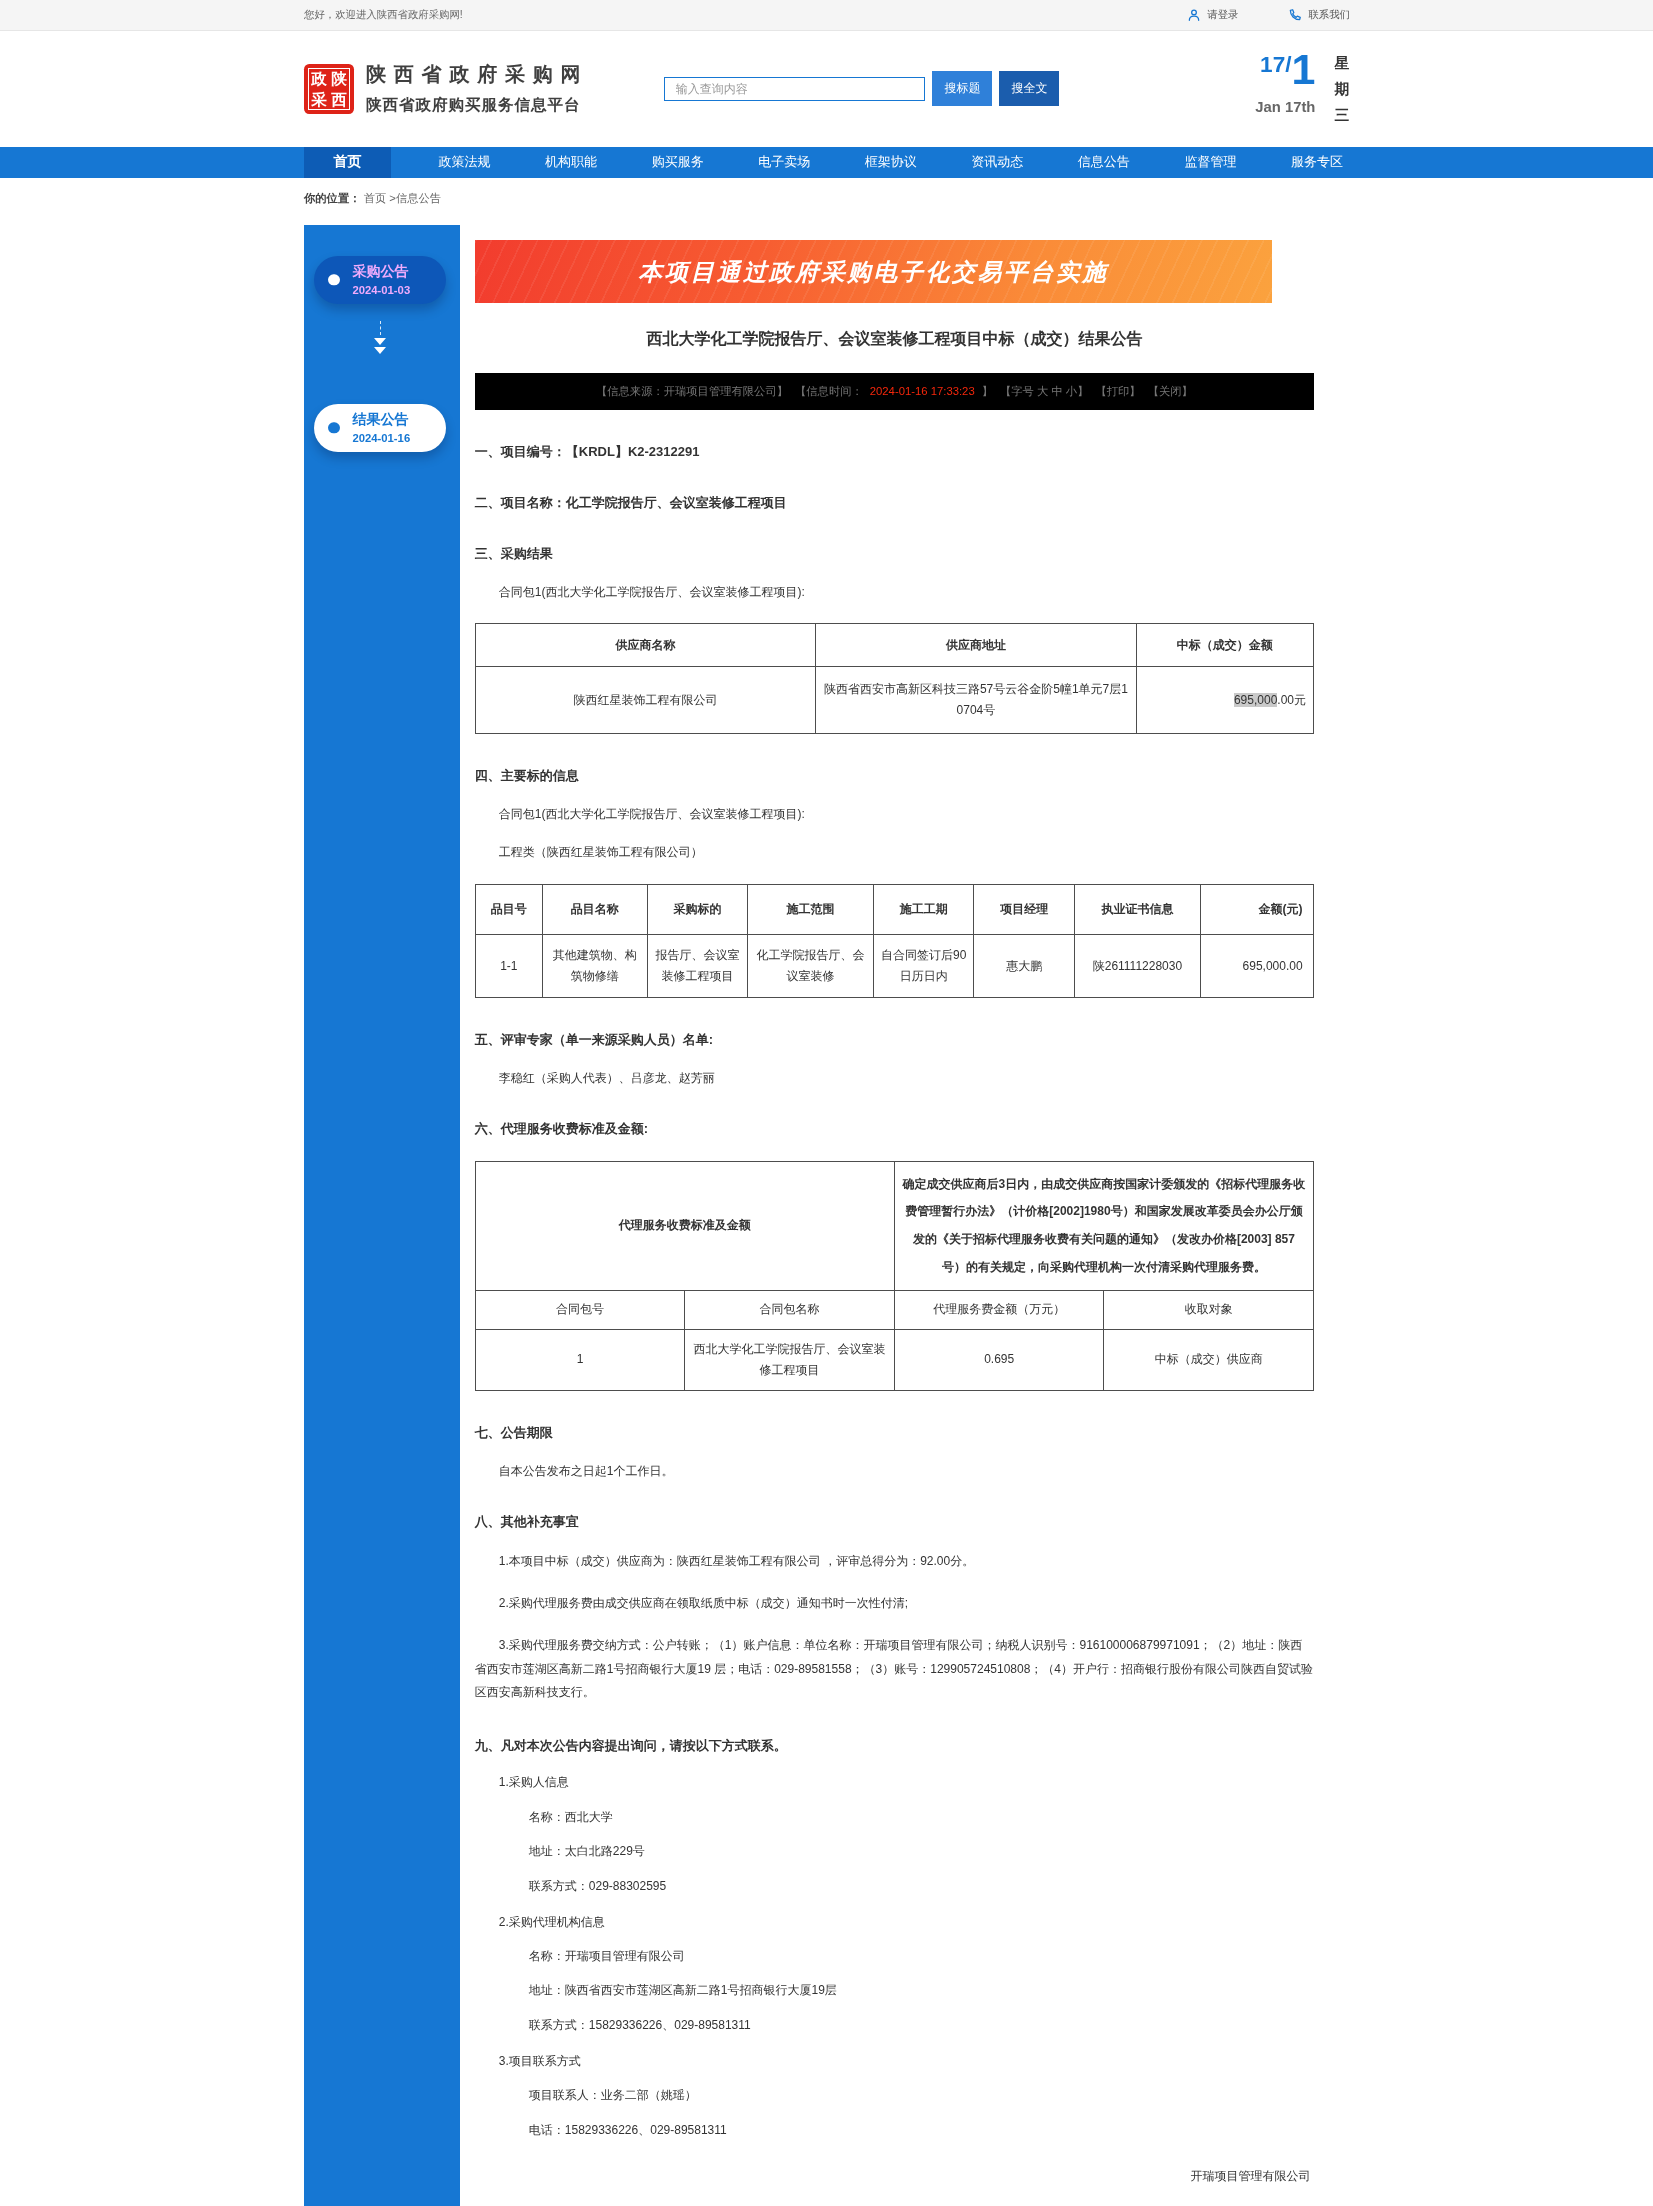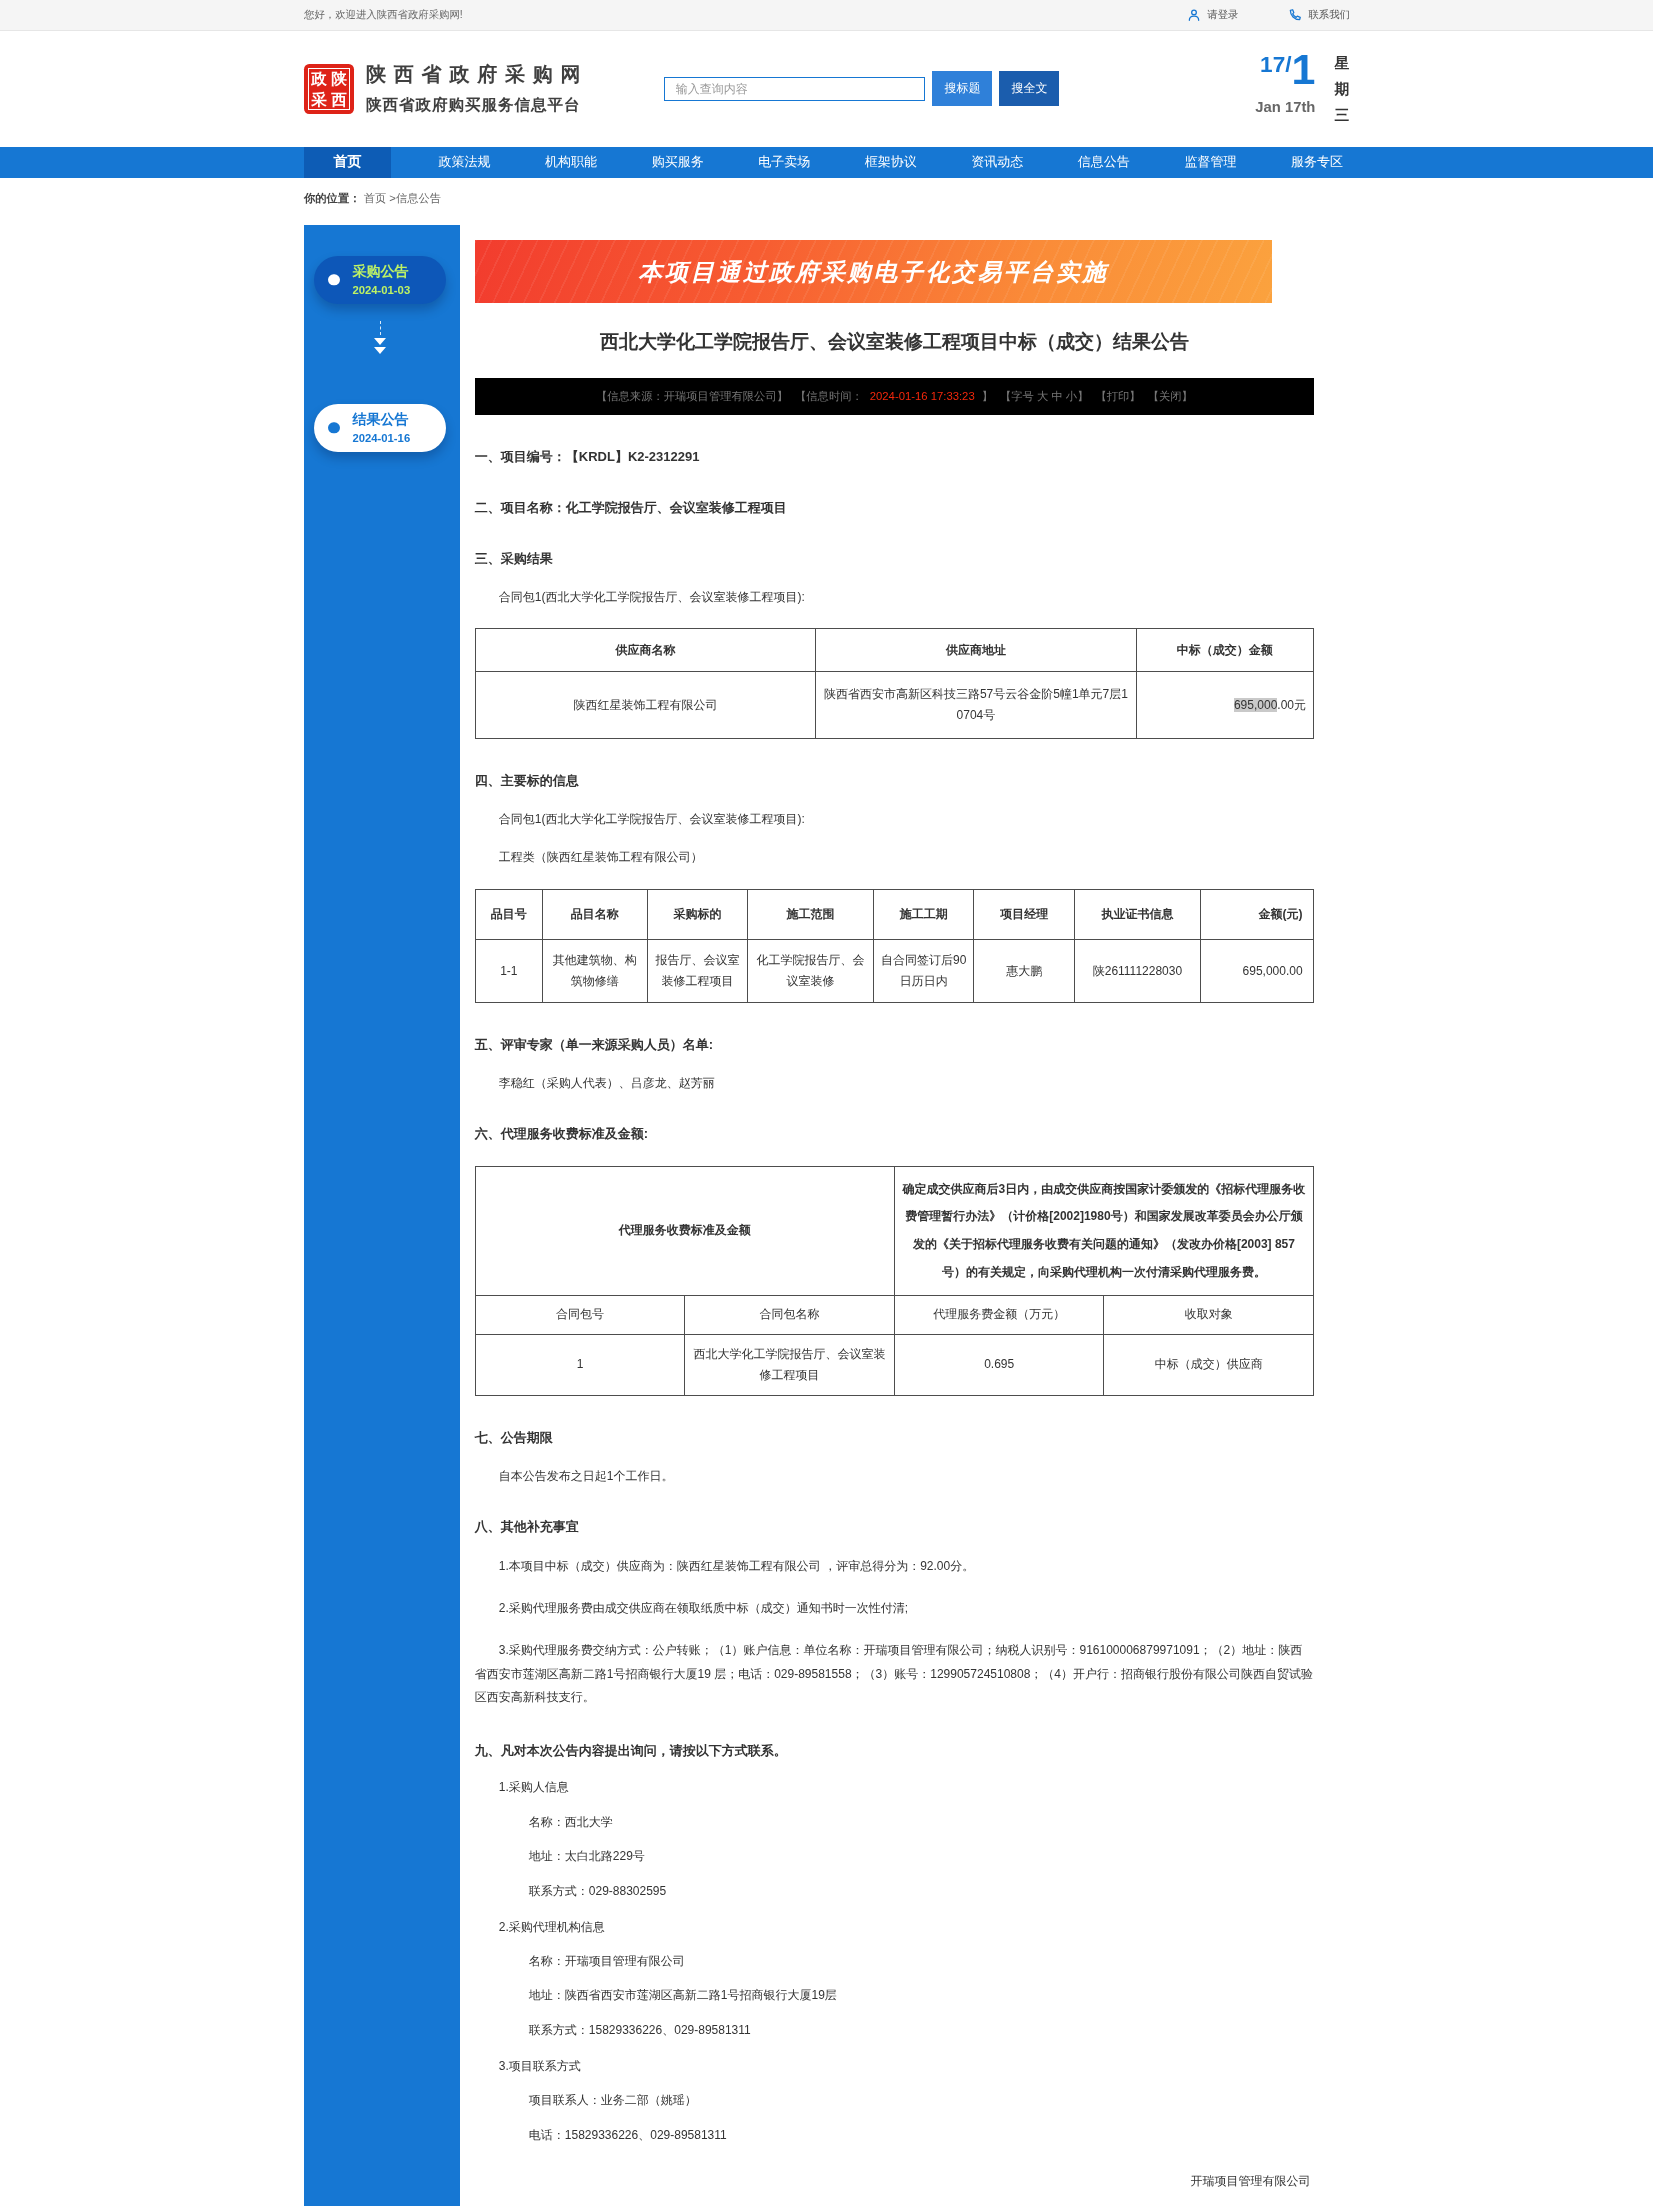--- a/index.html
+++ b/index.html
@@ -45,35 +45,35 @@
   
   .breadcrumb{padding:13px 0 7px;font-size:11.3px;color:#666;}
   .crumb-label{font-weight:bold;color:#444;}
   .crumb-link{color:#666;cursor:pointer;}
 
   
   .content-region{display:flex;margin-top:12px;min-height:1849px;align-items:stretch;}
   .sidebar{width:156px;background:#1677d3;flex-shrink:0;padding-top:31px;box-sizing:border-box;}
   .timeline-item{width:132px;margin-left:10.4px;border-radius:26px;padding:7.8px 0 7.8px 38px;position:relative;box-sizing:border-box;cursor:pointer;box-shadow:0 6px 10.4px rgba(0,0,30,0.22);}
   .timeline-item .dot{position:absolute;left:14px;top:50%;transform:translateY(-50%);width:11.3px;height:11.3px;border-radius:50%;}
-  .item-blue{background:#0d57b8;color:#bef264;}
+  .item-blue{background:#0d57b8;color:#f0abfc;}
   .item-blue .dot{background:#fff;}
   .item-white{background:#fff;color:#1677d3;margin-top:32px;}
   .item-white .dot{background:#1677d3;}
   .tl-title{font-size:14px;font-weight:bold;}
   .tl-date{font-size:11.3px;font-weight:bold;margin-top:2.6px;}
   .tl-arrow{width:132px;margin-left:10.4px;display:flex;flex-direction:column;align-items:center;padding:17.4px 0;}
   .arrow-line{height:14px;border-left:1.7px dashed rgba(255,255,255,0.85);}
   .chev{width:0;height:0;border-left:6px solid transparent;border-right:6px solid transparent;border-top:7px solid #fff;margin-top:2.6px;}
 
   
   .main{flex:1;background:#fff;padding:15.6px 36px 70px 14.8px;box-sizing:border-box;}
   .banner{height:63px;margin-right:42px;background:linear-gradient(100deg,#f23c2e 0%,#f75c31 35%,#fa8b38 70%,#fba23e 100%);display:flex;align-items:center;justify-content:center;color:#fff;font-size:23.5px;font-weight:bold;font-style:italic;letter-spacing:2.6px;position:relative;overflow:hidden;}
   .banner::after{content:"";position:absolute;inset:0;background:repeating-linear-gradient(115deg,rgba(255,255,255,0.07) 0 1.7px,transparent 1.7px 14px);}
-  .article-title{text-align:center;font-size:19px;font-weight:bold;color:#333;margin-top:26px;}
+  .article-title{text-align:center;font-size:16px;font-weight:bold;color:#333;margin-top:26px;}
   .meta-bar{margin-top:22.6px;background:#000000;height:37px;display:flex;align-items:center;justify-content:center;gap:7px;font-size:11.3px;color:#757575;}
   .meta-time{color:#f5270b;}
   .meta-ctrl{cursor:pointer;}
 
   .section-h{font-size:13px;font-weight:bold;color:#333;margin-top:33px;}
   .sub-line{font-size:12px;margin-top:21px;padding-left:24px;}
   .para8{font-size:12px;margin-top:19px;line-height:1.95;text-indent:24px;}
   .s9-heading{font-size:12px;margin-top:19px;padding-left:24px;}
   .s9-line{font-size:12px;margin-top:17.4px;padding-left:54px;}
 

